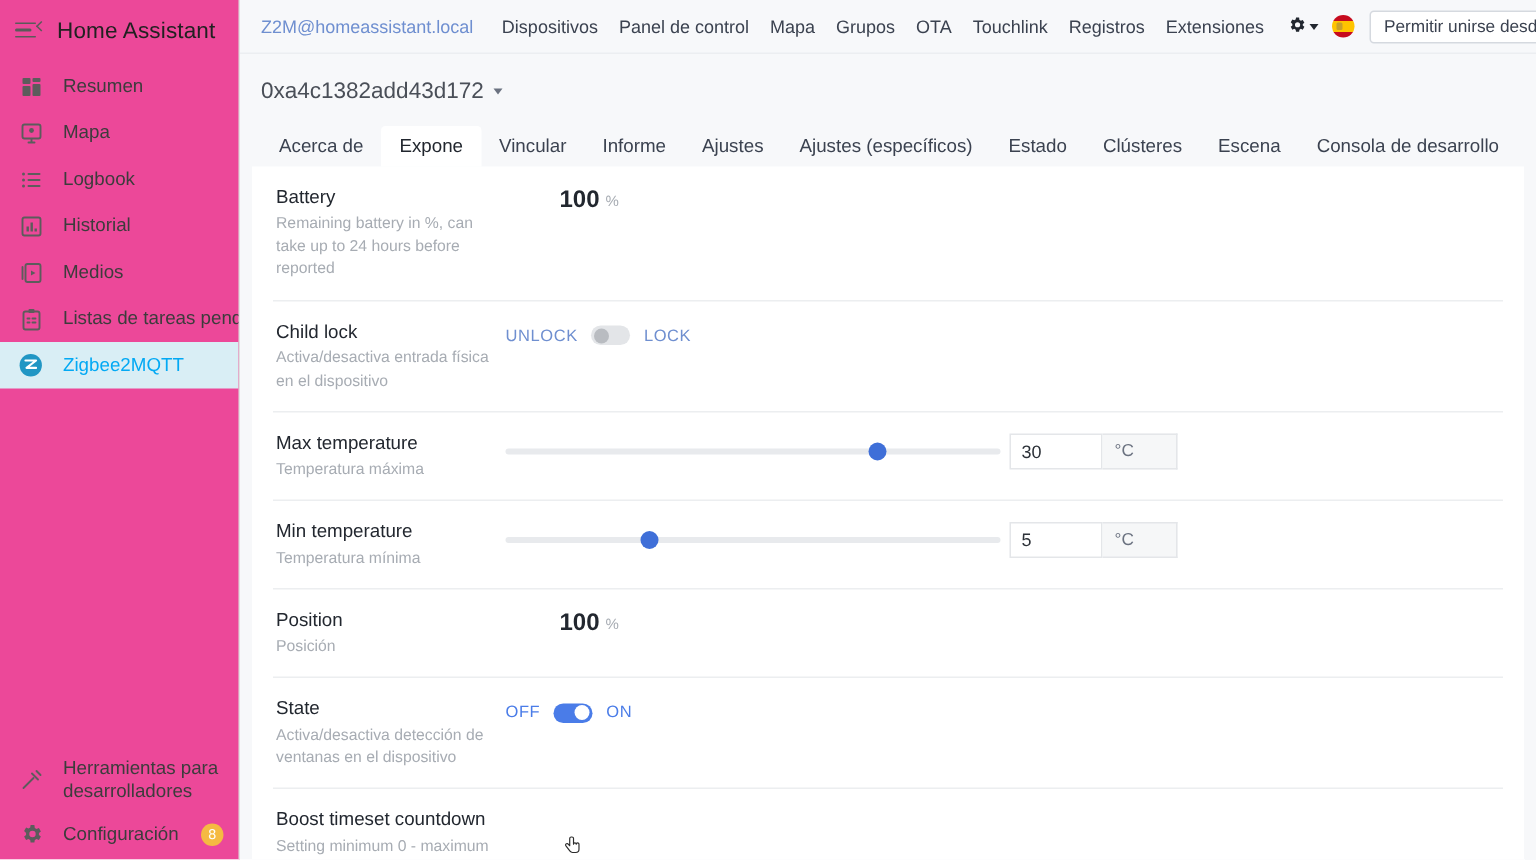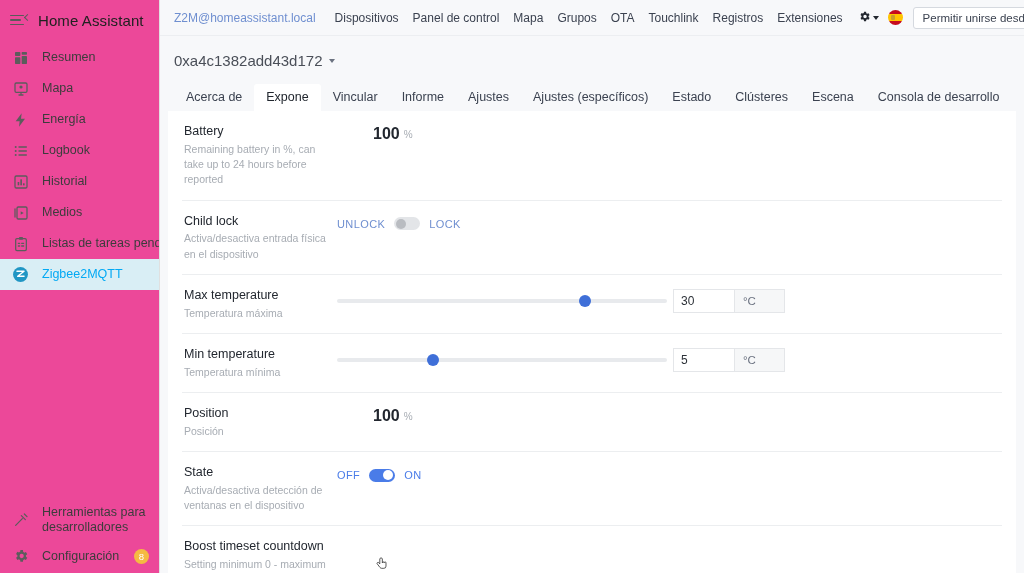--- a/index.html
+++ b/index.html
@@ -496,28 +496,20 @@
           <svg width="16" height="16" viewBox="0 0 24 24" fill="none" stroke="currentColor" stroke-width="1.9">
             <rect x="3" y="3" width="18" height="14" rx="2"></rect>
             <circle cx="12" cy="9" r="2.4" fill="currentColor" stroke="none"></circle>
             <path d="M9 21h6" stroke-linecap="round"></path>
               <path d="M12 17v4"></path>
           </svg>
         </span>
         <span class="nav-label">Mapa</span>
       </div>
 
-      <div class="nav-item">
-        <span class="nav-icon">
-          <svg width="16" height="16" viewBox="0 0 24 24" fill="currentColor">
-            <path d="M13 2L4 14h6l-1 8 9-12h-6l1-8z"></path>
-          </svg>
-        </span>
-        <span class="nav-label">Energía</span>
-      </div>
 
       <div class="nav-item">
         <span class="nav-icon">
           <svg width="16" height="16" viewBox="0 0 24 24" fill="currentColor">
             <circle cx="4" cy="6" r="1.5"></circle>
               <circle cx="4" cy="12" r="1.5"></circle>
               <circle cx="4" cy="18" r="1.5"></circle>
             <rect x="8" y="5" width="13" height="2" rx="1"></rect>
               <rect x="8" y="11" width="13" height="2" rx="1"></rect>
             <rect x="8" y="17" width="13" height="2" rx="1"></rect>

